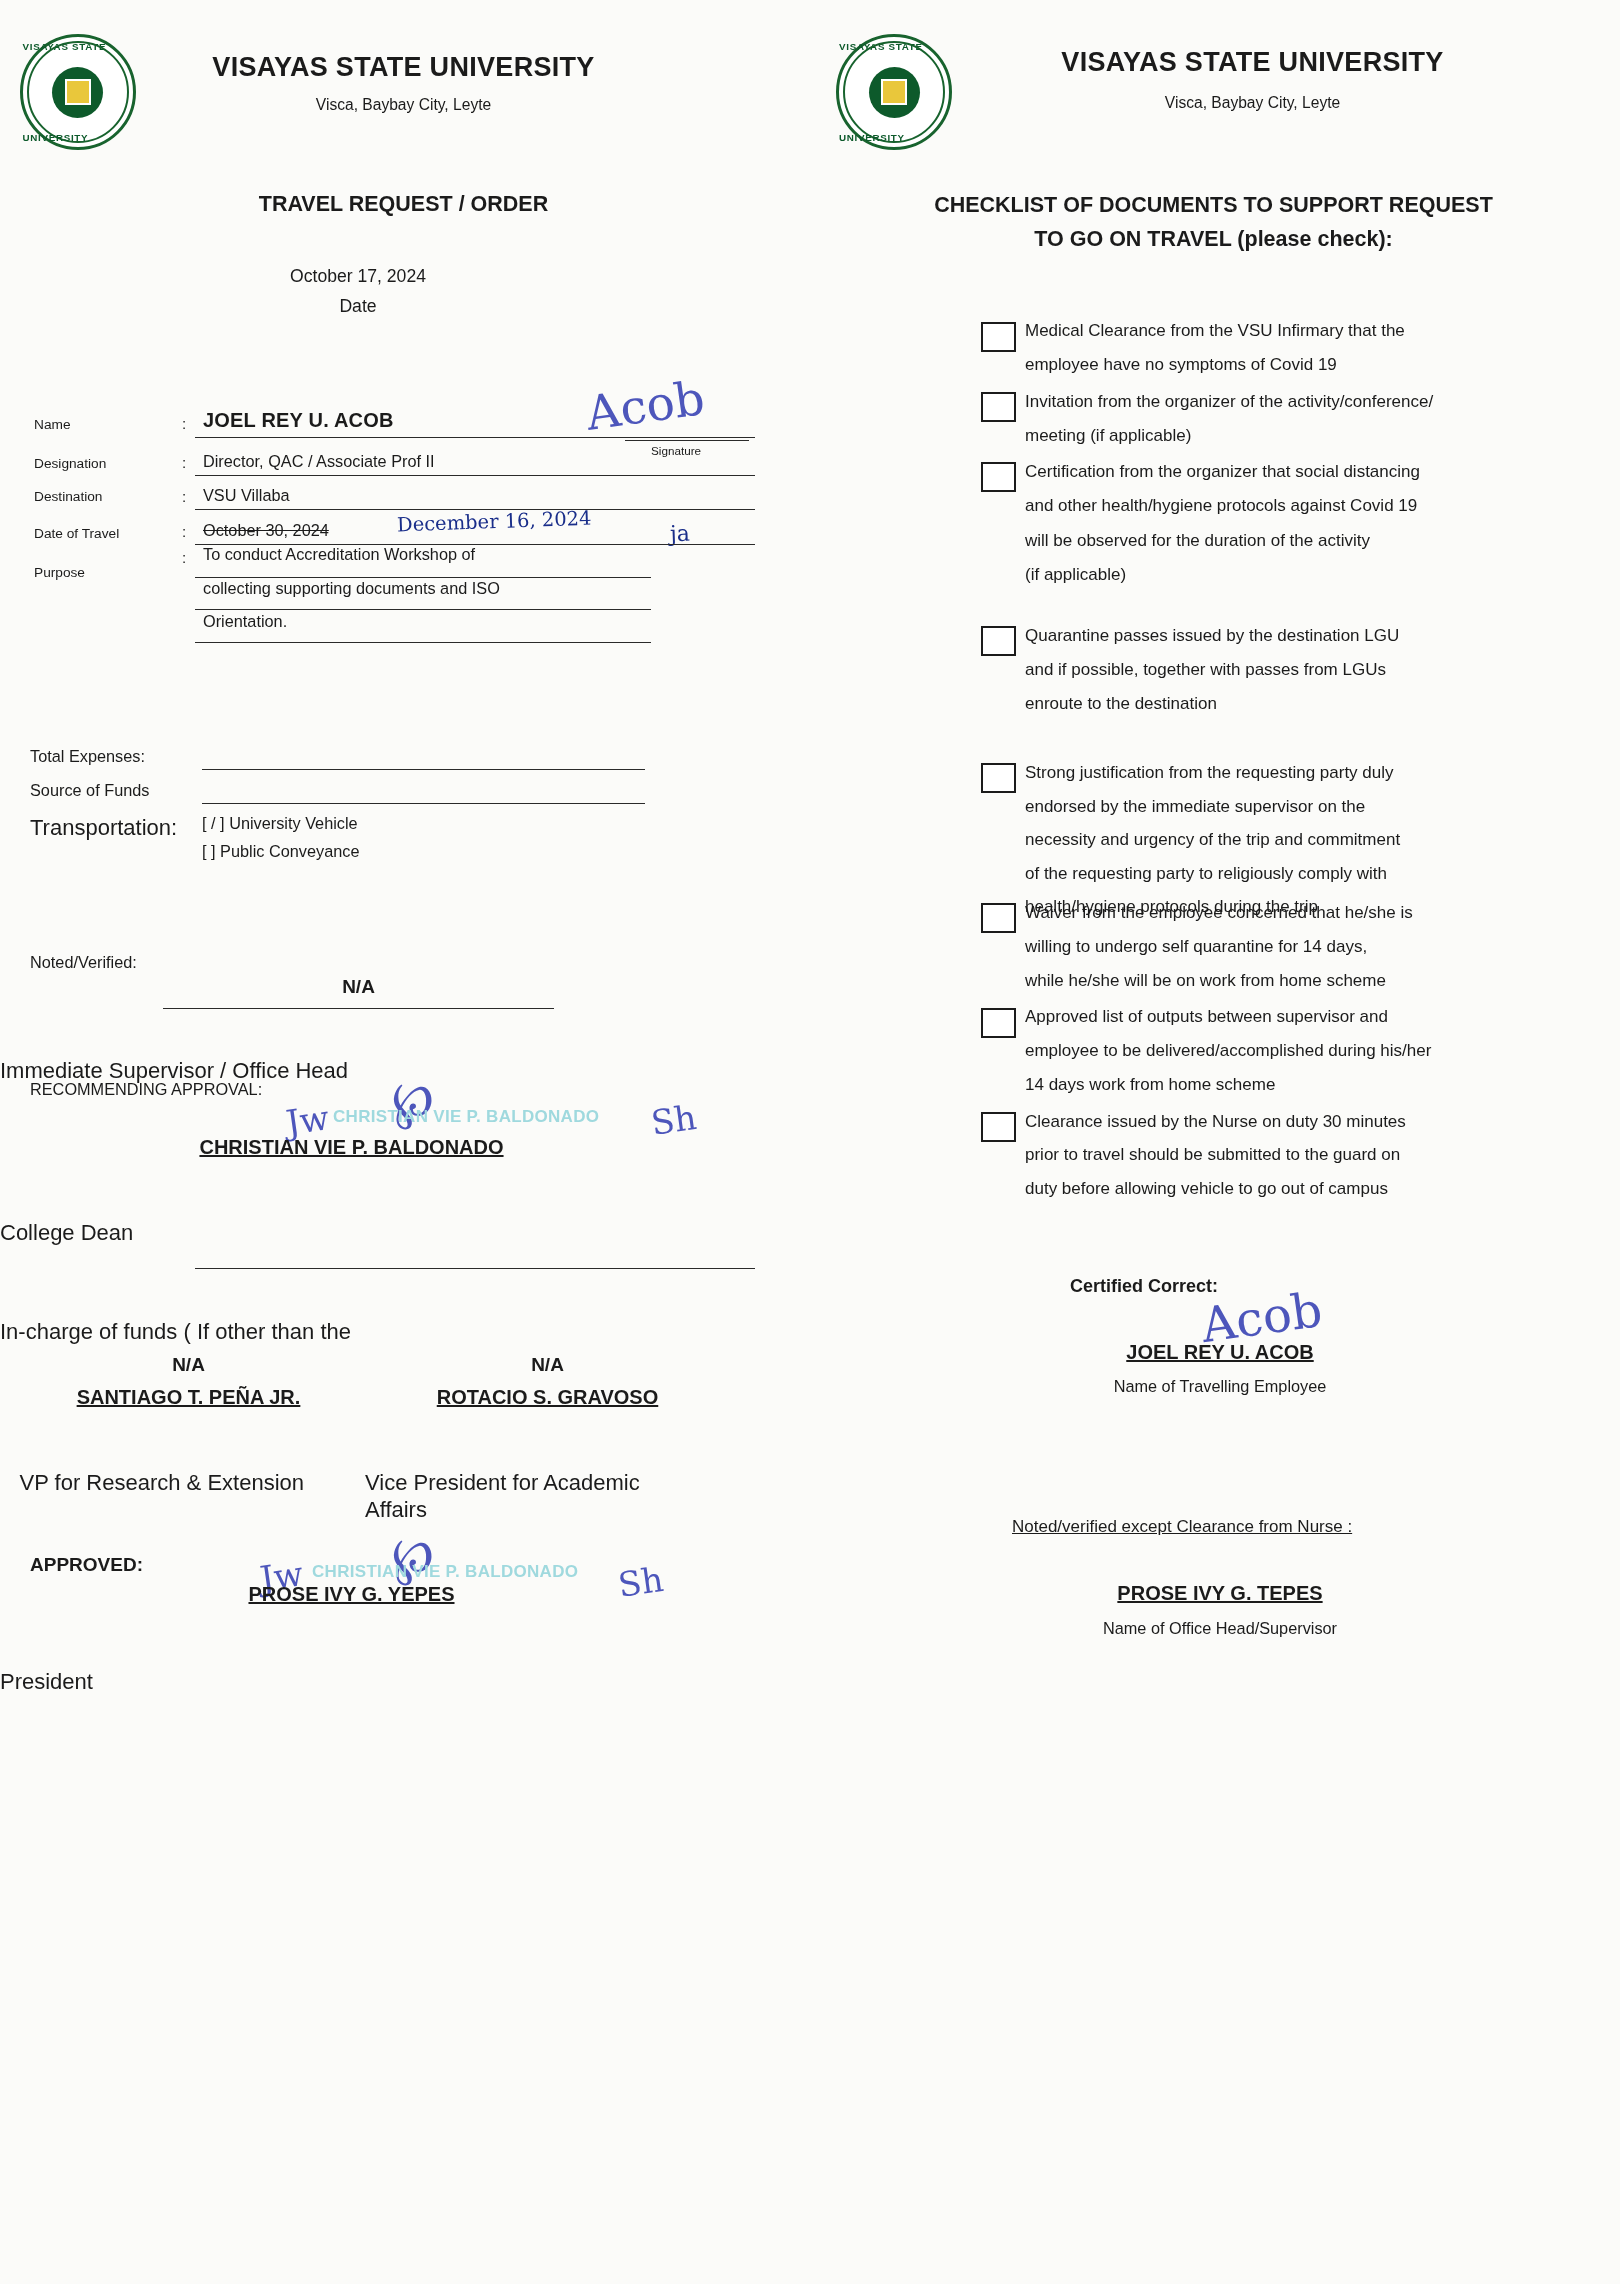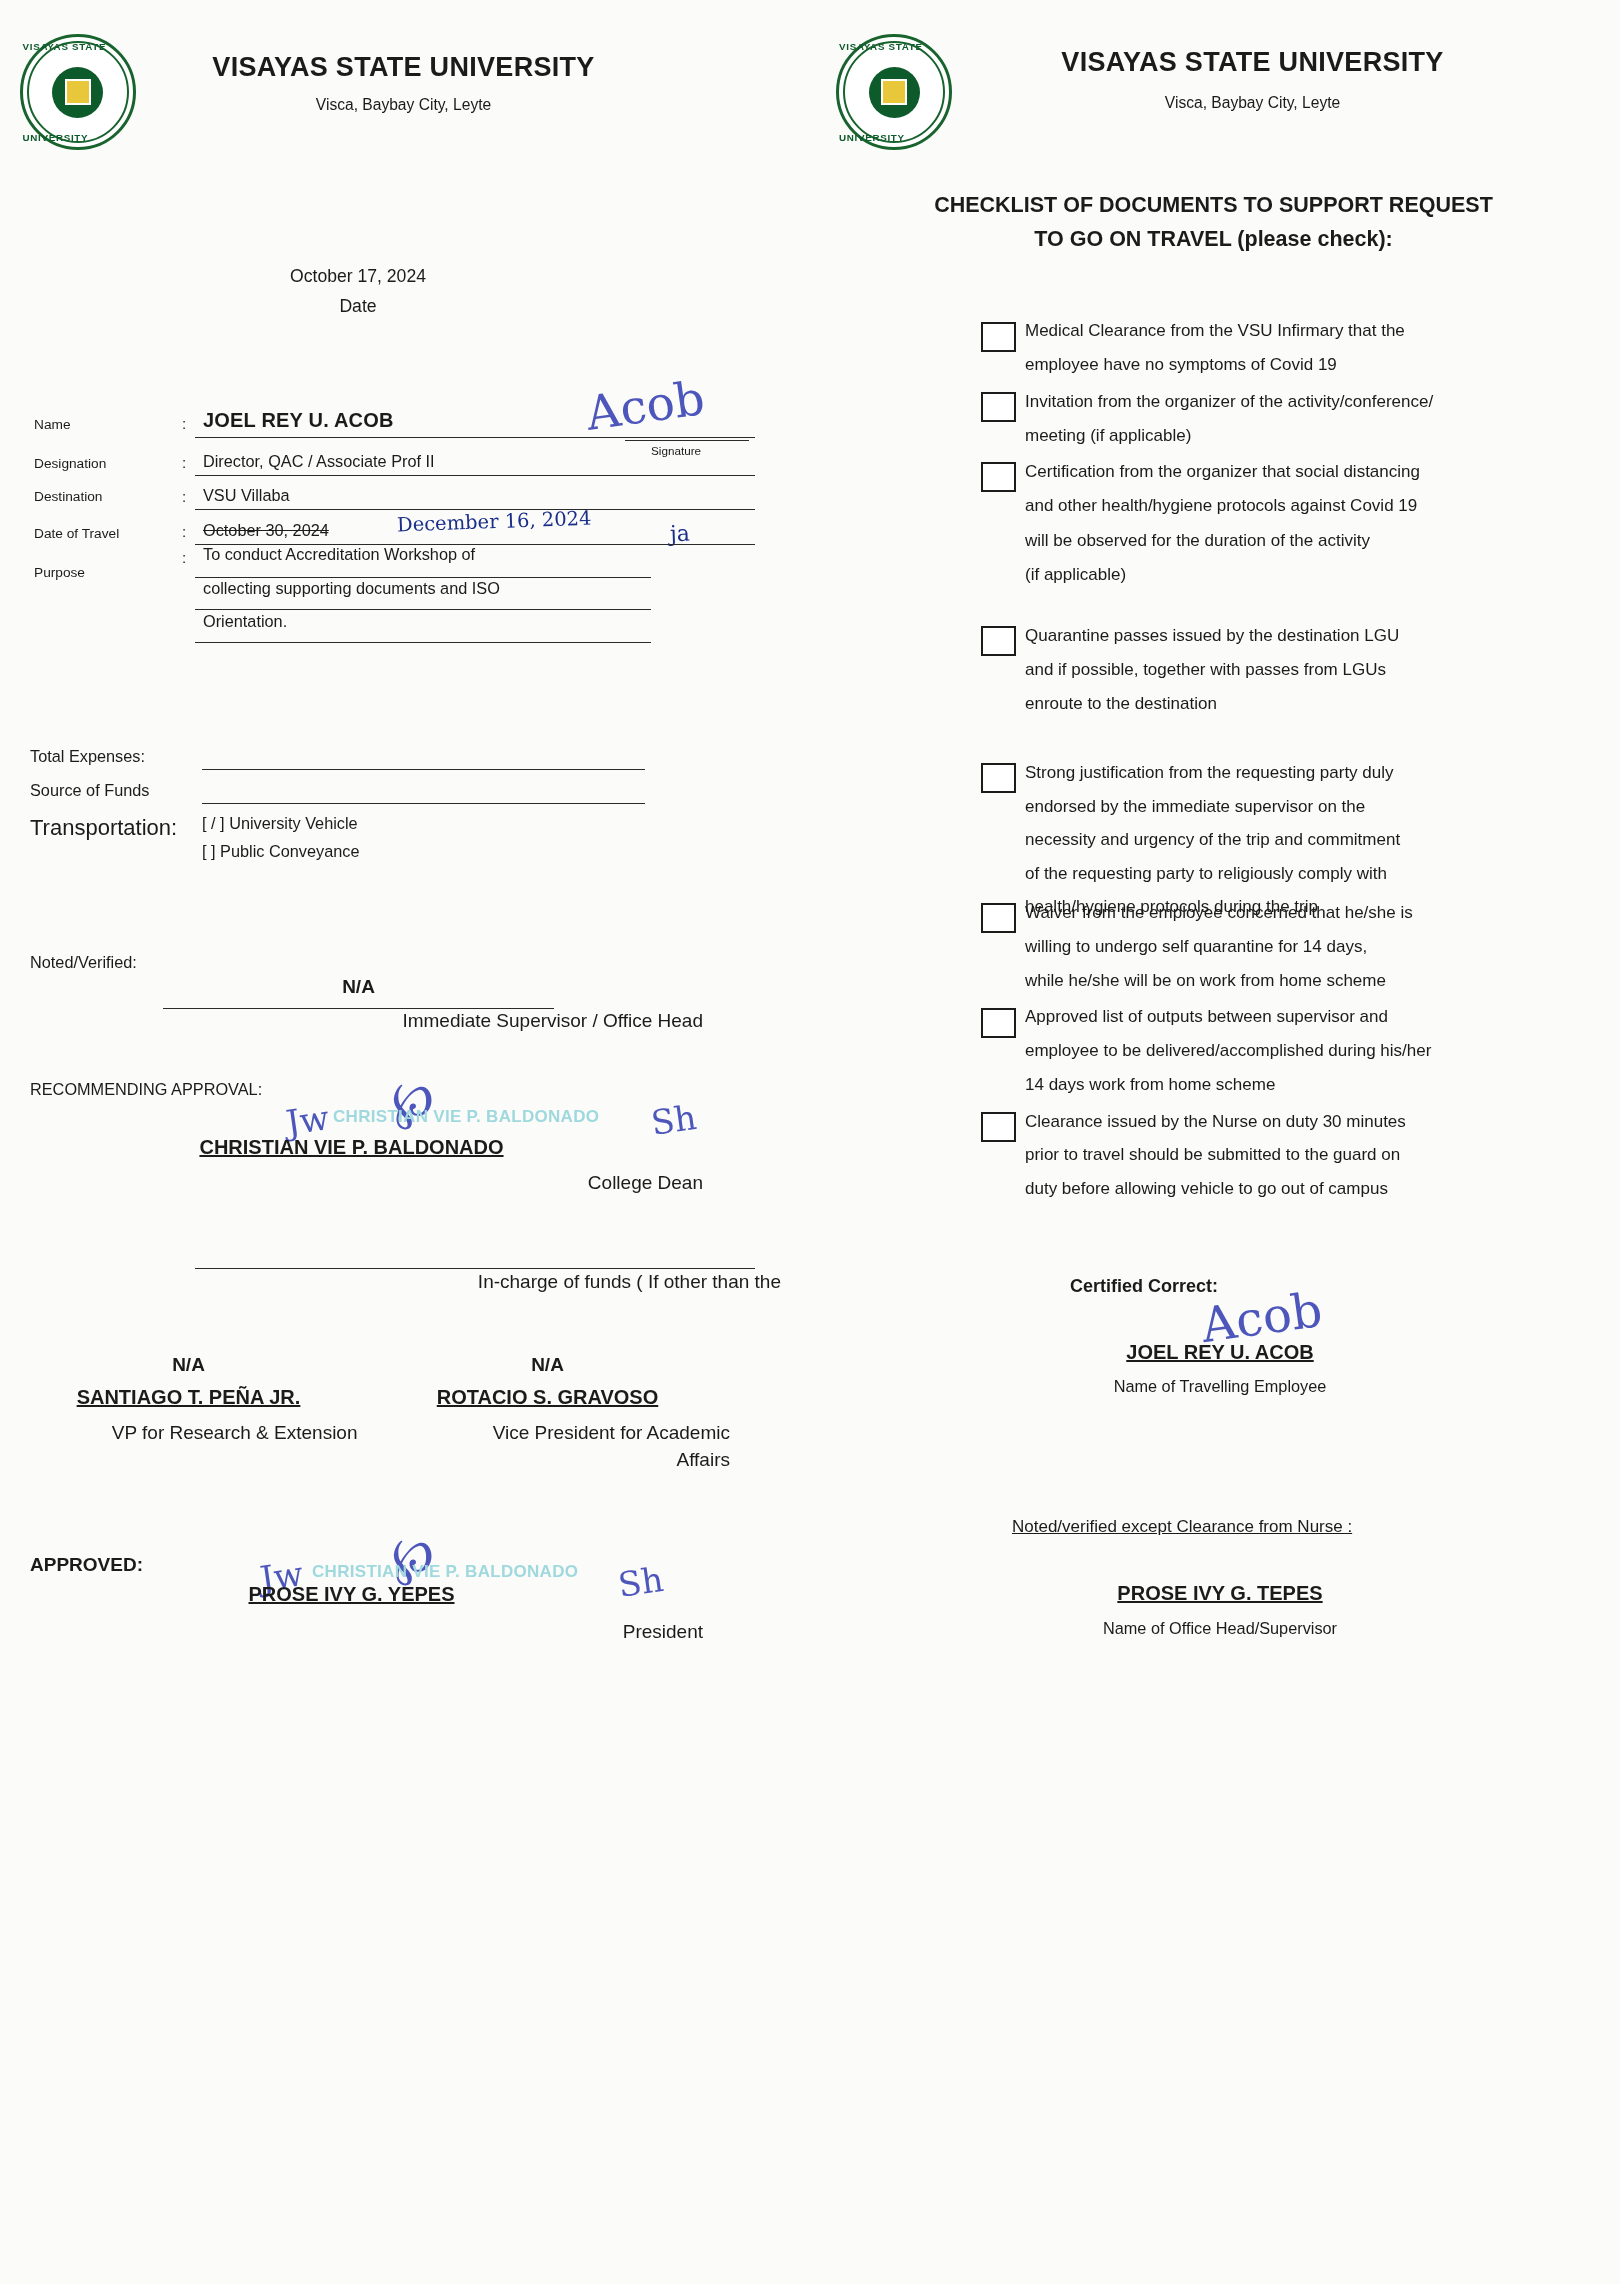--- a/index.html
+++ b/index.html
@@ -150,22 +150,23 @@
     position: absolute;
     width: 100%;
     text-align: center;
     font-size: 20px;
     font-weight: bold;
     text-decoration: underline;
   }
   .centered-sub {
     position: absolute;
     width: 100%;
-    text-align: right;
-    font-size: 19px;
+    text-align: left;
+    font-size: 22px;
+    margin-top: 48px;
   }
   .na-mark {
     position: absolute;
     text-align: center;
     font-size: 19px;
     font-weight: bold;
   }
   .scribble {
     position: absolute;
     font-family: "DejaVu Serif", serif;
@@ -233,20 +234,21 @@
       <div class="ring">
         <div class="inner">
             <span></span>
           </div>
       </div>
       <div class="bot-text">UNIVERSITY</div>
     </div>
 
     <div class="uni-name" style="left:78px; top:52px; width:651px;">VISAYAS STATE UNIVERSITY</div>
     <div class="uni-addr" style="left:78px; top:96px; width:651px;">Visca, Baybay City, Leyte</div>
+    <div class="doc-title" style="left:78px; top:192px; width:651px;">TRAVEL REQUEST / ORDER</div>
 
     <div class="date-line" style="left:117px; top:266px; width:482px;">October 17, 2024</div>
     <div class="date-line" style="left:117px; top:296px; width:482px;">Date</div>
 
     <div class="lbl" style="left:34px; top:417px;">Name</div>
     <div class="colon" style="left:182px; top:415px;">:</div>
     <div class="val-big" style="left:203px; top:409px;">JOEL REY U. ACOB</div>
     <div class="uline" style="left:195px; top:437px; width:560px;"></div>
 
     <div class="lbl" style="left:34px; top:456px;">Designation</div>

